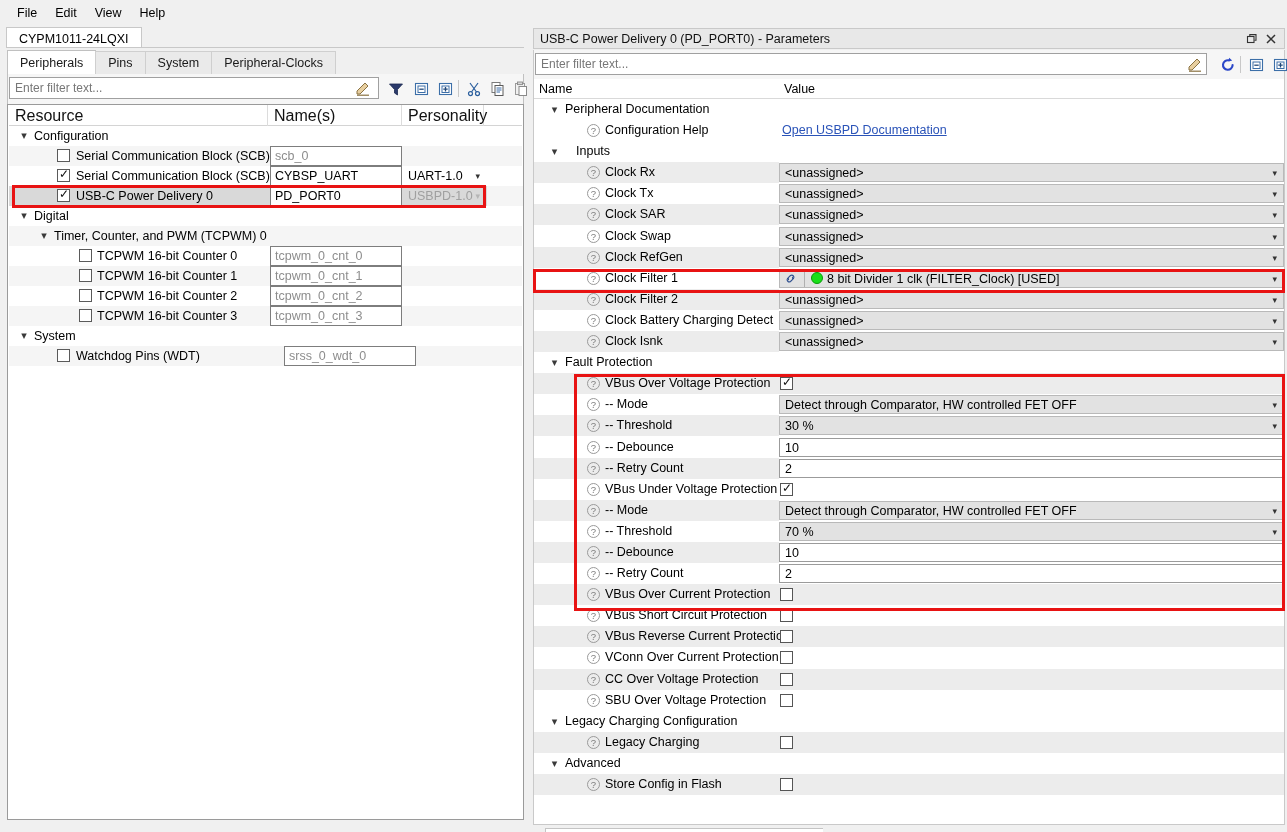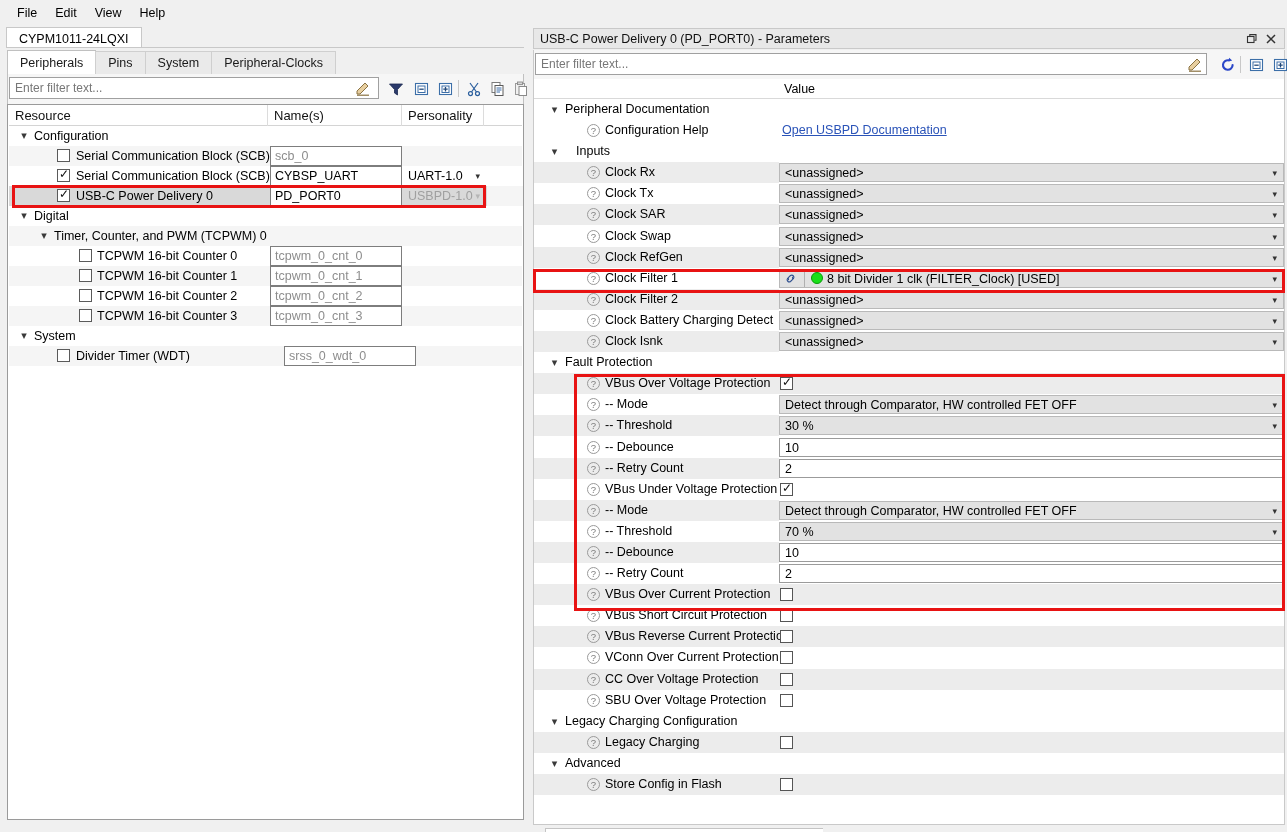--- a/index.html
+++ b/index.html
@@ -36,21 +36,21 @@
   .filter-input { position: absolute; left: 1px; top: 3px; width: 370px; height: 22px; border: 1px solid #a0a0a0; background: #fff; }
   .filter-input input { width: 100%; height: 100%; border: none; outline: none; padding-left: 5px; font-family: "Liberation Sans", sans-serif; font-size: 12px; color: #000; background: transparent; }
   .filter-input input::placeholder { color: #777; }
   .tb-btn { position: absolute; top: 4px; width: 21px; height: 21px; display: flex; align-items: center; justify-content: center; }
   .tb-sep { position: absolute; top: 6px; width: 1px; height: 17px; background: #c8c8c8; }
 
   
   #left-tree { position: absolute; left: 7px; top: 78px; width: 517px; height: 716px; background: #fff; border: 1px solid #9a9a9a; overflow: hidden; }
   #left-tree-inner { position: absolute; left: 1px; top: 0px; right: 1px; bottom: 0; background: #fff; }
   .lt-header { position: relative; height: 21px; background: #fff; border-bottom: 1px solid #d4d4d4; }
-  .lt-hcell { position: absolute; top: 0; height: 21px; line-height: 21px; padding-left: 6px; font-size: 13px; color: #111; border-right: 1px solid #dcdcdc; }
+  .lt-hcell { position: absolute; top: 0; height: 21px; line-height: 21px; padding-left: 6px; font-size: 16px; color: #111; border-right: 1px solid #dcdcdc; }
   .lt-row { position: relative; height: 20px; }
   .lt-row.alt { background: #f5f5f5; }
   .lt-label { position: absolute; top: 0; height: 20px; line-height: 20px; font-size: 12.5px; white-space: nowrap; }
   .twisty { position: absolute; top: 0; height: 20px; line-height: 19px; width: 14px; text-align: center; font-size: 11px; color: #3a3a3a; }
   .chk { position: absolute; top: 3px; width: 13px; height: 13px; border: 1px solid #5a5a5a; background: #fff; }
   .chk.on::after { content: "\2713"; position: absolute; left: 1px; top: -4px; font-size: 12px; color: #111; line-height: 16px; }
   .namebox { position: absolute; top: 0px; height: 20px; border: 1px solid #7d7d7d; background: #fff; line-height: 18px; padding-left: 4px; font-size: 12.5px; }
   .persbox { position: absolute; top: 0px; height: 20px; line-height: 20px; padding-left: 5px; font-size: 12.5px; }
   .persbox .cv { position: absolute; right: 7px; top: 0; font-size: 9px; color: #333; }
   .persbox.disabled { color: #a0a0a0; }
@@ -272,21 +272,21 @@
           </div>
         </div>
 
         <div class="lt-row">
           <div class="twisty" style="left:8px;">▾</div>
           <div class="lt-label" style="left:25px;">System</div>
         </div>
 
         <div class="lt-row alt">
           <div class="chk" style="left:48px;"></div>
-          <div class="lt-label" style="left:67px;">Divider Timer (WDT)</div>
+          <div class="lt-label" style="left:67px;">Watchdog Pins (WDT)</div>
           <div class="namebox" style="left:275px; width:132px;">
             <span style="color:#8d8d8d;">srss_0_wdt_0</span>
           </div>
         </div>
       </div>
     </div>
 
     <div class="redbox" style="left:12px; top:159px; width:474px; height:23px;"></div>
   </div>
 
@@ -336,20 +336,21 @@
         <svg width="16" height="16" viewBox="0 0 16 16">
             <rect x="1.5" y="2.5" width="12" height="11" fill="#fff" stroke="#3c6fa8" stroke-width="1.1"></rect>
             <rect x="4" y="5" width="7" height="6.5" fill="#fff" stroke="#3c6fa8" stroke-width="1"></rect>
             <path d="M5.3 8.2 L9.7 8.2 M7.5 6 L7.5 10.4" stroke="#22497a" stroke-width="1.3"></path>
           </svg>
       </div>
     </div>
 
     <div id="rp-tree">
       <div class="pt-header">
+        <div class="pt-hcell" style="left:0px; width:245px;">Name</div>
         <div class="pt-hcell" style="left:245px; width:200px;">Value</div>
       </div>
       <div id="pt-body">
           <div class="pt-row">
             <div class="pt-twisty" style="left: 14px;">▾</div>
             <div class="pt-lbl" style="left: 31px;">Peripheral Documentation</div>
           </div>
           <div class="pt-row">
             <div class="pt-name-bg"></div>
             <div class="qmark" style="left: 53px;">?</div>

